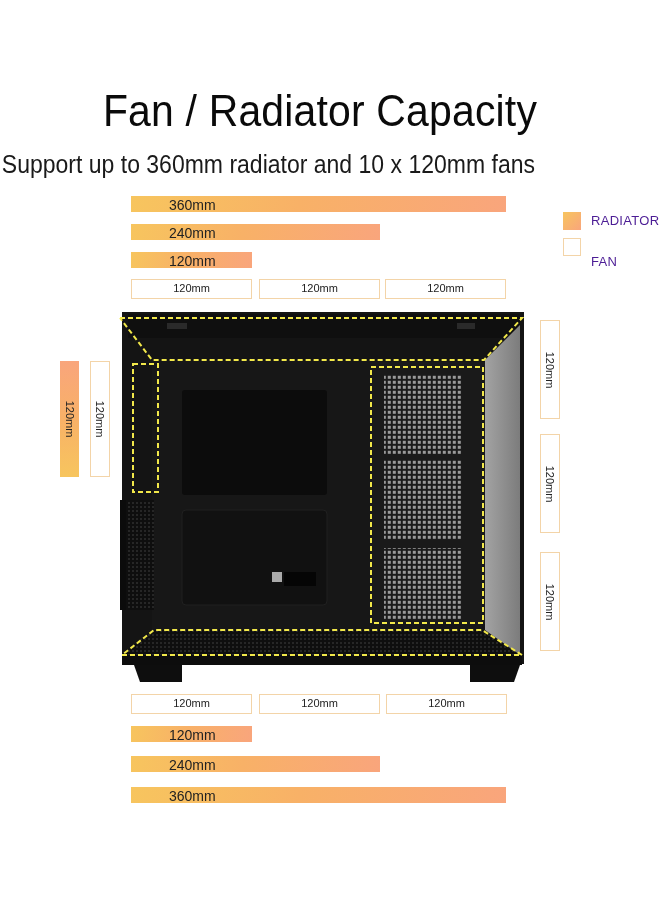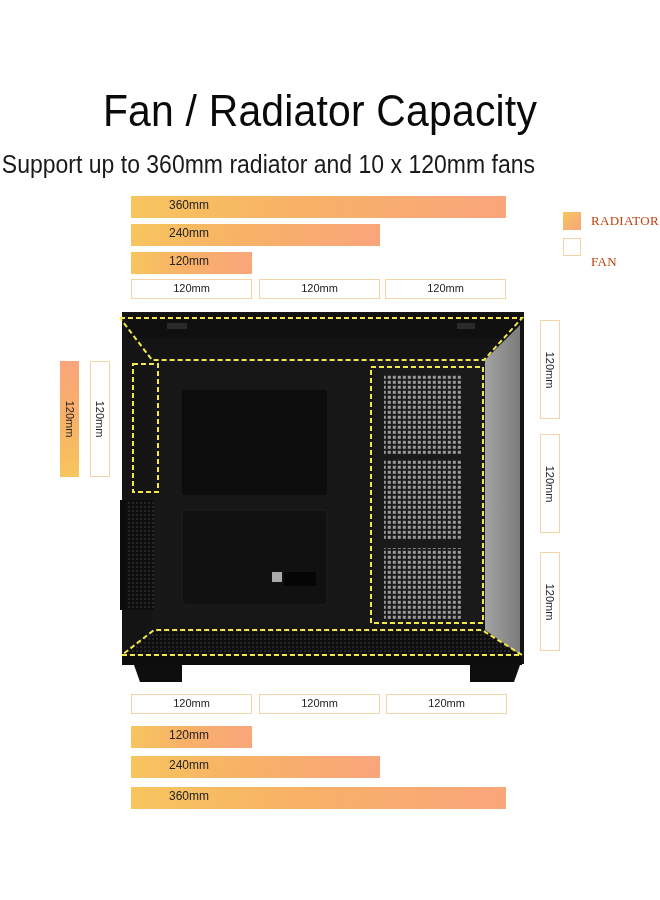--- a/index.html
+++ b/index.html
@@ -11,23 +11,23 @@
       font-size: 44px; font-weight: 400; letter-spacing: 0.2px; color: #0a0a0a;
       transform: scaleX(0.93); transform-origin: 320px 0;
     }
     .subtitle {
       position: absolute; left: 0; top: 150px; width: 660px; text-align: left; padding-left: 2px;
       font-size: 25px; color: #1a1a1a; white-space: nowrap;
       transform: scaleX(0.92); transform-origin: 0 0;
     }
 
     .rad {
-      position: absolute; height: 22px;
+      position: absolute; height: 16px;
       background: linear-gradient(100deg, #f7c55e 0%, #f8b167 45%, #f9a57c 100%);
-      font-size: 12px; color: #222; line-height: 18px;
+      font-size: 14px; color: #222; line-height: 18px;
     }
     .rad span { position: absolute; left: 38px; top: 0; }
     .fan {
       position: absolute; height: 20px; background: #fff;
       border: 1.5px solid #f3d4a8; font-size: 11px; color: #222;
       text-align: center; line-height: 17px;
     }
     .vrad {
       position: absolute; width: 19px;
       background: linear-gradient(180deg, #f9a57c 0%, #f8b167 50%, #f7c55e 100%);
@@ -43,21 +43,21 @@
     }
 
     .legend-swatch-rad {
       position: absolute; left: 563px; top: 212px; width: 18px; height: 18px;
       background: linear-gradient(135deg, #f7c55e, #f9a57c);
     }
     .legend-swatch-fan {
       position: absolute; left: 563px; top: 238px; width: 18px; height: 18px;
       background: #fff; border: 1.5px solid #f3d4a8;
     }
-    .legend-label { position: absolute; font-size: 13px; color: #c2410c; letter-spacing: 0.3px; font-family: Liberation Serif, serif; }
+    .legend-label { position: absolute; font-size: 13px; color: #4c1d95; letter-spacing: 0.3px; }
 
     
     .case { position: absolute; left: 112px; top: 310px; width: 414px; height: 372px; }
     .case svg { position: absolute; left: 0; top: 0; }
   </style>
 </head>
 <body>
 
 <div class="title">Fan / Radiator Capacity</div>
 <div class="subtitle">Support up to 360mm radiator and 10 x 120mm fans</div>

